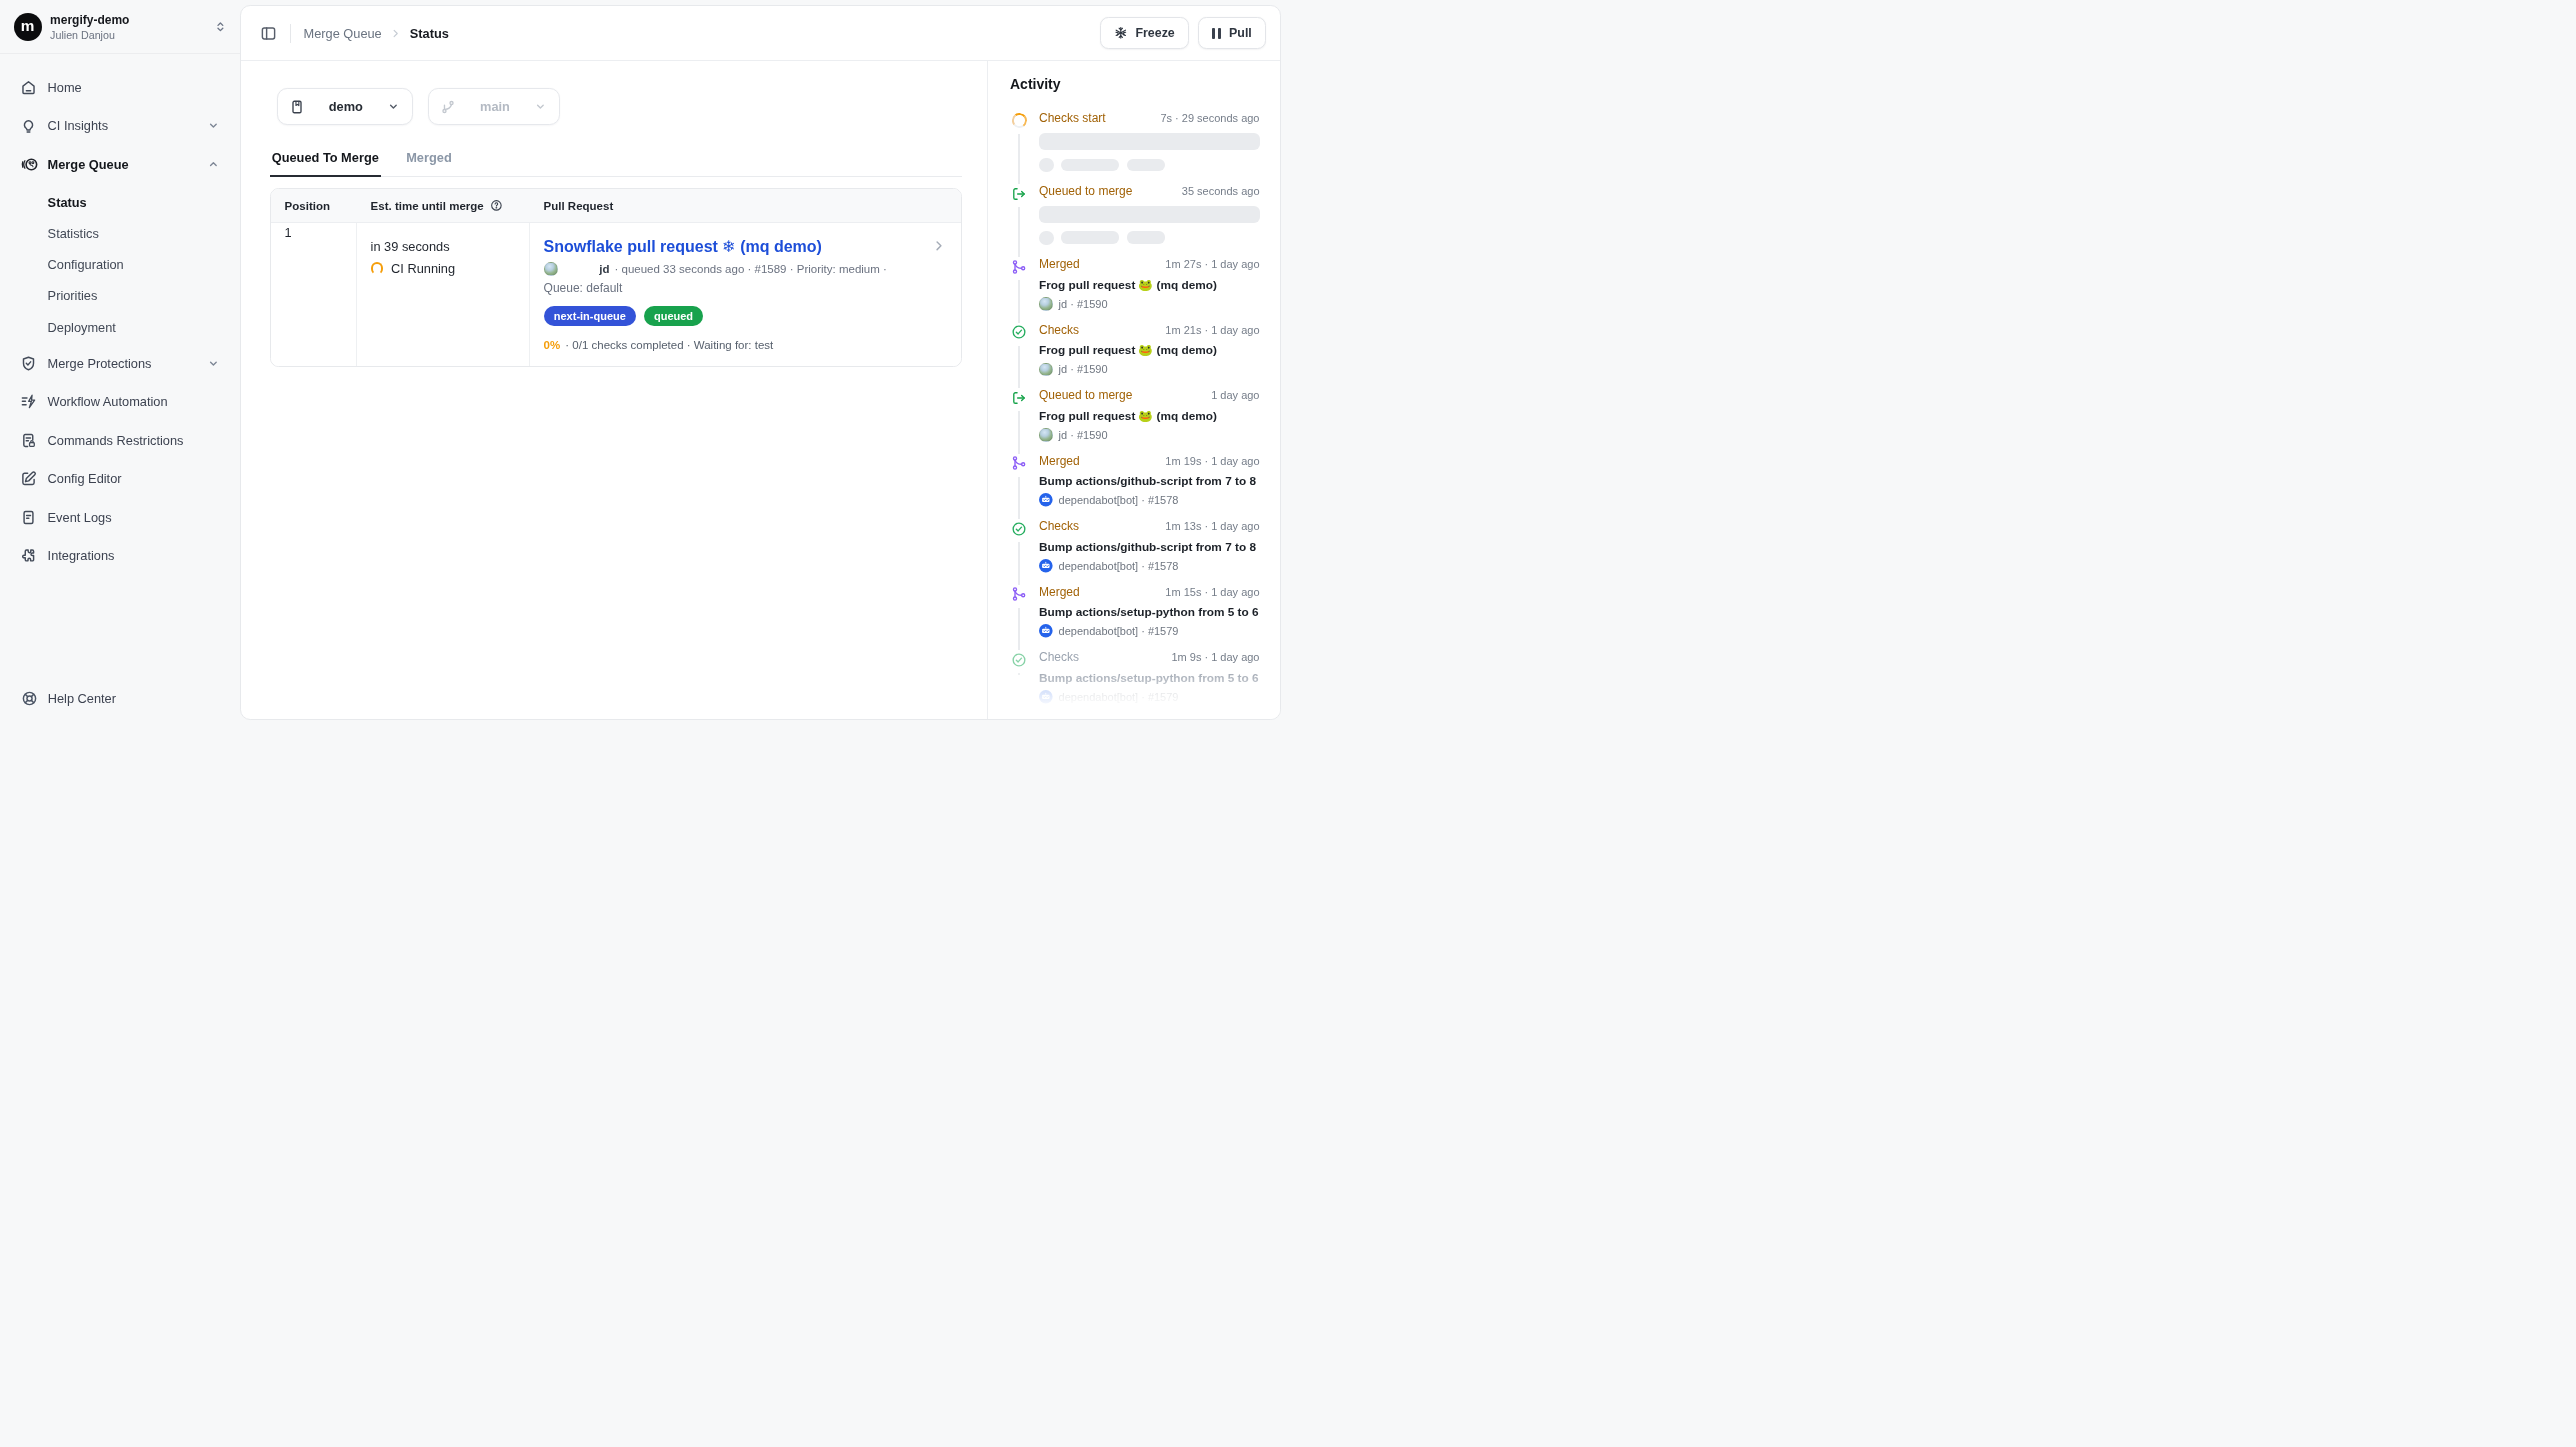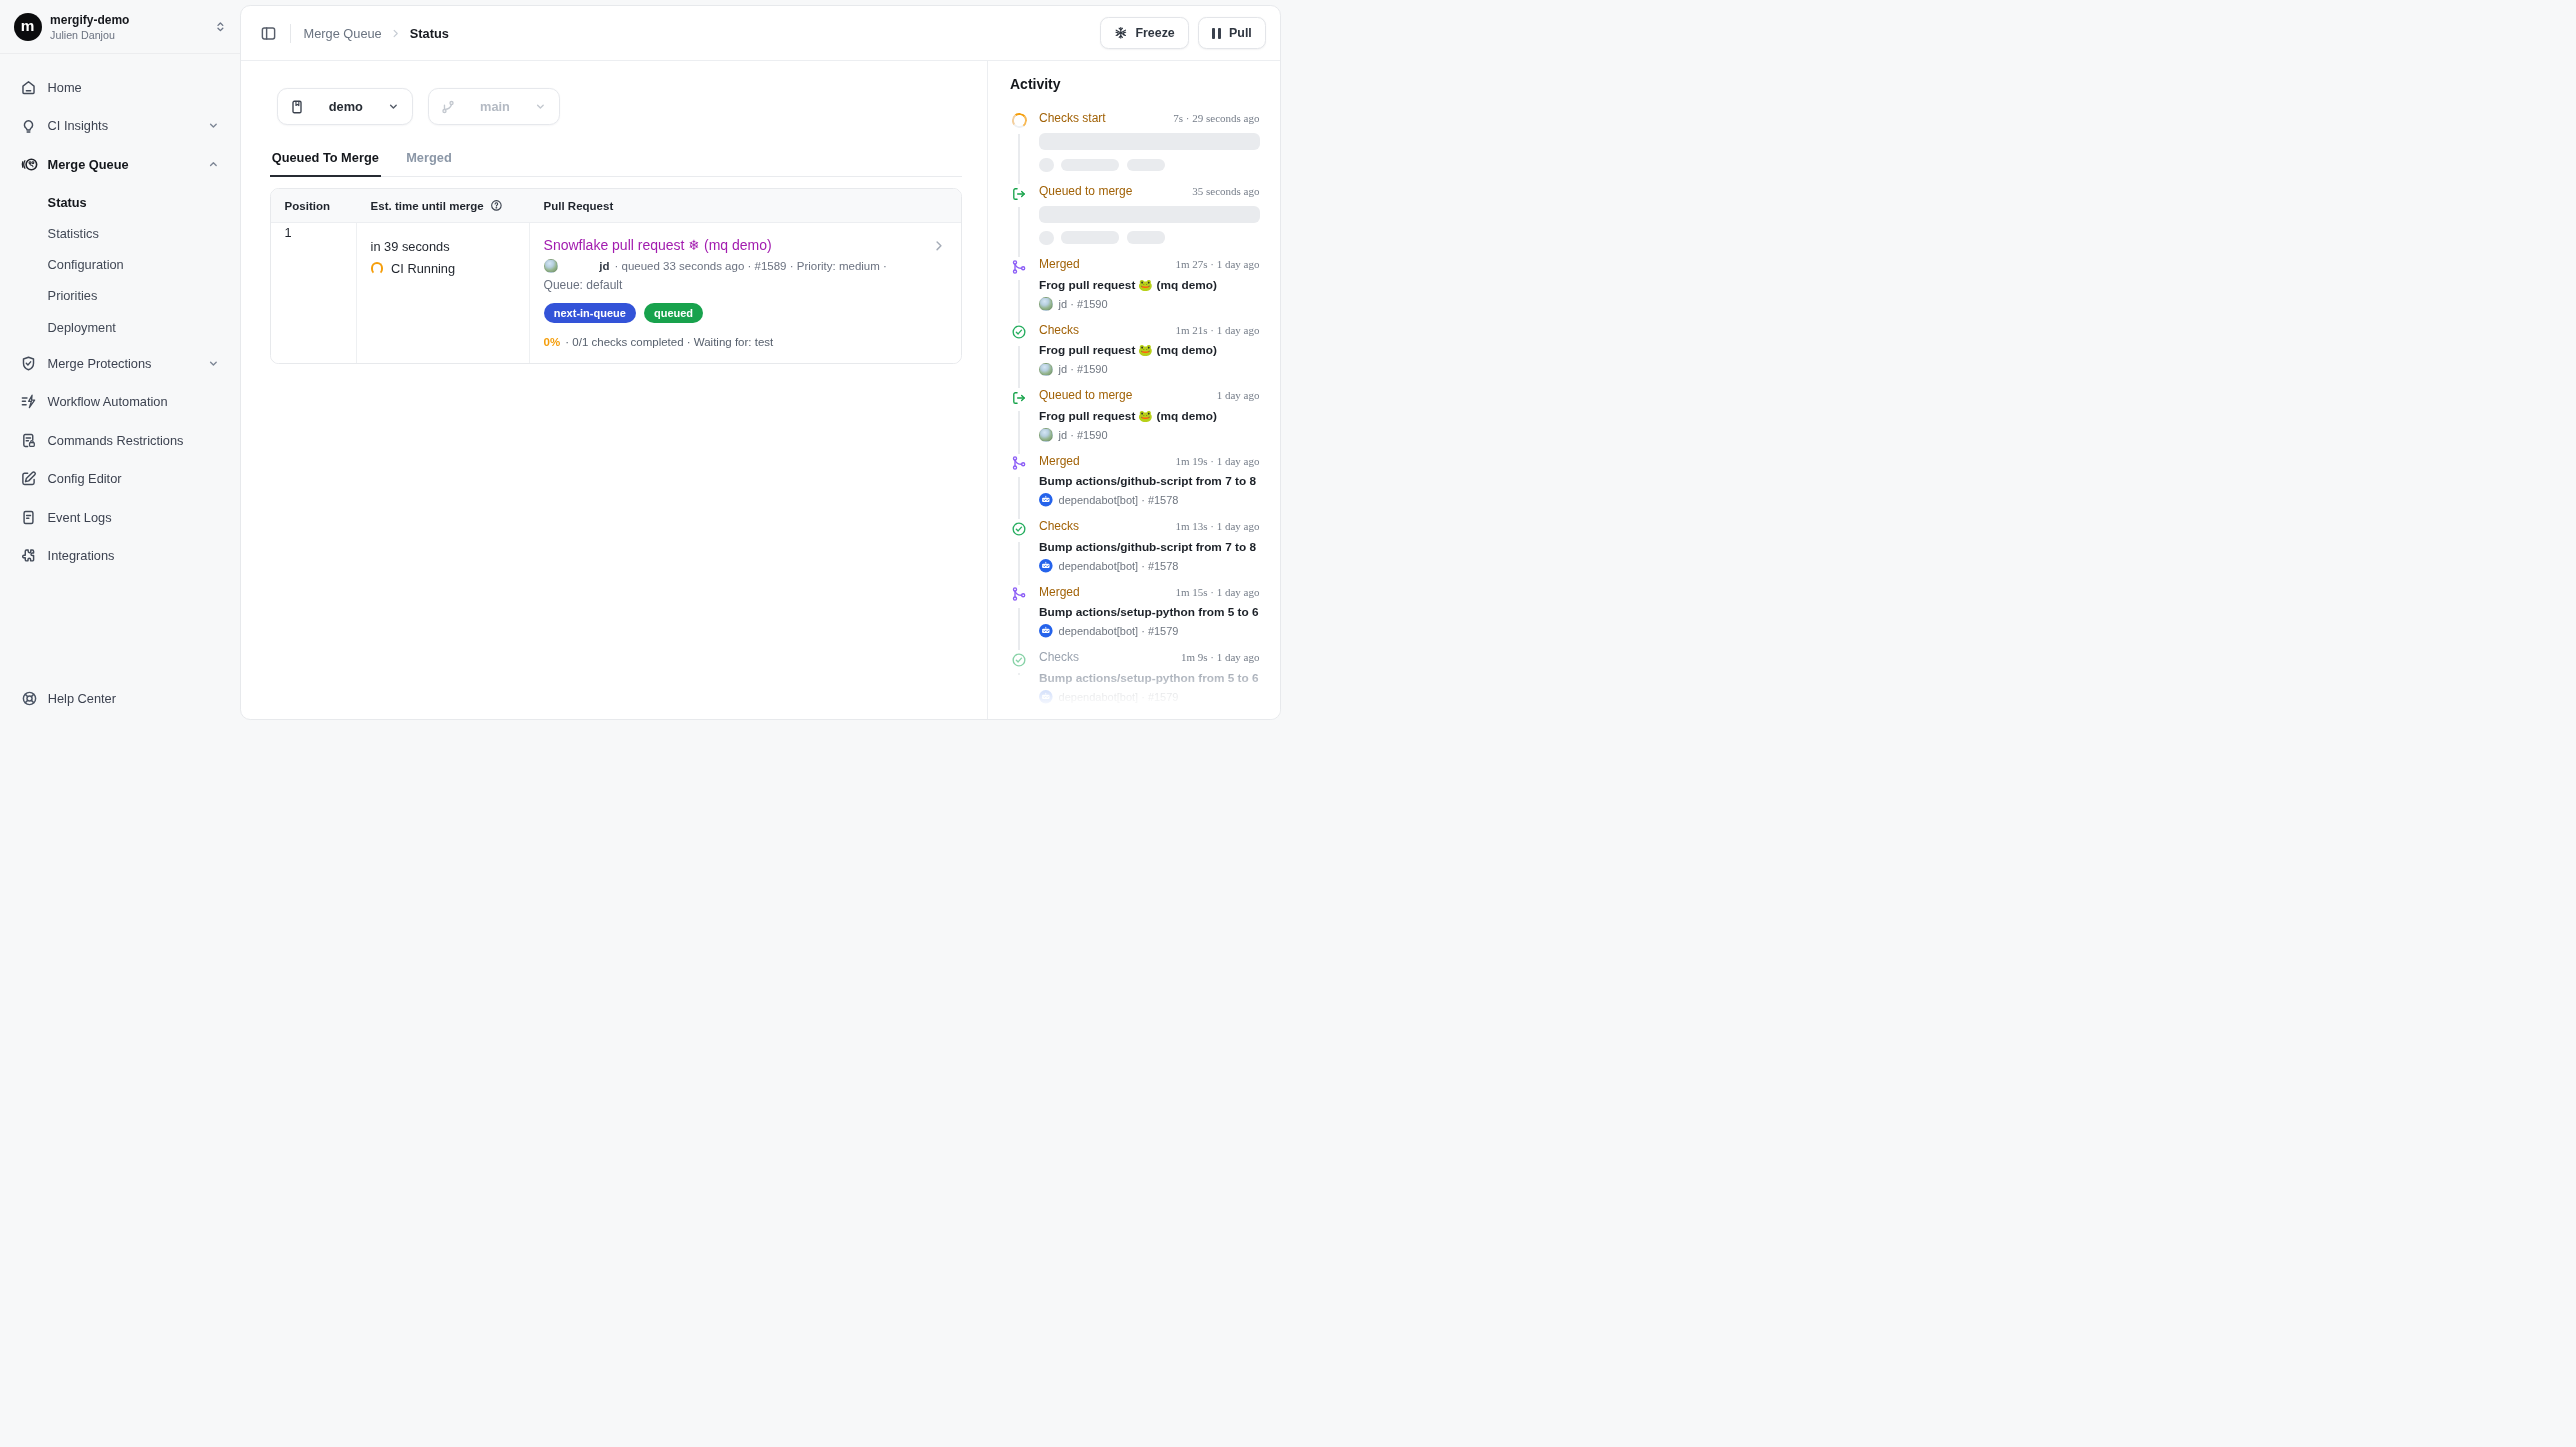--- a/index.html
+++ b/index.html
@@ -85,21 +85,21 @@
   .trow { display:grid; grid-template-columns:86px 173px 1fr; background:#fff; cursor:pointer; }
   .td { padding:13.6px; }
   .td.sep { border-right:0.9px solid #eef0f2; }
   .pos-val { font-size:12.8px; color:#1f242c; padding-top:1.7px; }
   .eta-main { font-size:12.8px; color:#1f242c; padding-top:1.7px; }
   .eta-status { display:flex; align-items:center; gap:7.7px; margin-top:7.7px; font-size:12.8px; color:#1f242c; }
   .spin-arc { width:12.8px; height:12.8px; border-radius:50%; border:2.2px solid #f59e0b;
     border-bottom-color:transparent; flex:none; }
 
   .pr-head { display:flex; align-items:flex-start; }
-  .pr-title { font-size:14px; font-weight:400; color:#a21caf; }
+  .pr-title { font-size:16px; font-weight:700; color:#1d4ed8; }
   .row-chev { margin-left:auto; color:#a6adb8; padding:1.7px 1.7px 0 6.8px; }
   .pr-meta { display:flex; align-items:center; gap:5.1px; margin-top:6px; font-size:11.5px; color:#6b7280; }
   .pr-meta b { color:#343b46; font-weight:700;margin-left:36px; }
   .avatar-jd { width:14.5px; height:14.5px; border-radius:50%; flex:none;
     background:radial-gradient(circle at 38% 28%, #d4e6f4 0%, #b6cfdf 34%, #93b48c 62%, #6e8f6a 100%);
     border:0.9px solid rgba(0,0,0,.06); }
   .pr-queue { font-size:12px; color:#6b7280; margin-top:5px; }
   .badges { display:flex; gap:7.7px; margin-top:11px; }
   .badge { color:#fff; font-size:11px; font-weight:600; padding:3.4px 10.2px 4.3px 10.2px; border-radius:852px; }
   .pr-checks { margin-top:12.8px; font-size:11.5px; color:#57606d; display:flex; gap:5.1px; align-items:center; padding-bottom:1.7px; }
@@ -116,21 +116,21 @@
     align-items:flex-start; justify-content:center; z-index:1; padding-top:1.7px; }
   .spin-ring { width:14.5px; height:14.5px; border-radius:50%; border:2.6px solid #eef0f2;
     border-top-color:#f59e0b; border-right-color:#f7b955; border-left-color:#f3cf9e;
     transform:rotate(8deg); }
   .icon-merged { color:#8b5cf6; }
   .icon-checks { color:#27ae60; }
   .icon-queued { color:#16a34a; }
   .act-body { flex:1; min-width:0; }
   .act-head { display:flex; justify-content:space-between; align-items:baseline; gap:6.8px; }
   .act-title { font-size:12px; color:#a16207; font-weight:500; }
-  .act-time { font-size:11px; color:#757d89; white-space:nowrap;font-family:Liberation Serif, serif; }
+  .act-time { font-size:11px; color:#757d89; white-space:nowrap; }
   .act-pr { font-size:11.8px; font-weight:600; color:#1c2128; margin-top:6.8px; cursor:pointer; }
   .act-by { display:flex; align-items:center; gap:6px; margin-top:5.1px; font-size:11px; color:#6f7680; }
   .act-by .avatar-jd { width:13.6px; height:13.6px; }
   .bot-av { width:13.6px; height:13.6px; flex:none; }
   .skel-bar { height:17px; border-radius:6px; background:#e9ebee; margin-top:7.7px; }
   .skel-row { display:flex; align-items:center; gap:7.7px; margin-top:7.7px; }
   .skel-dot { width:14.5px; height:14.5px; border-radius:50%; background:#e9ebee; }
   .skel-p1 { width:58px; height:12.8px; border-radius:6px; background:#e9ebee; }
   .skel-p2 { width:38px; height:12.8px; border-radius:6px; background:#e9ebee; }
   .act-item.dim .act-title { color:#9aa3af; }

